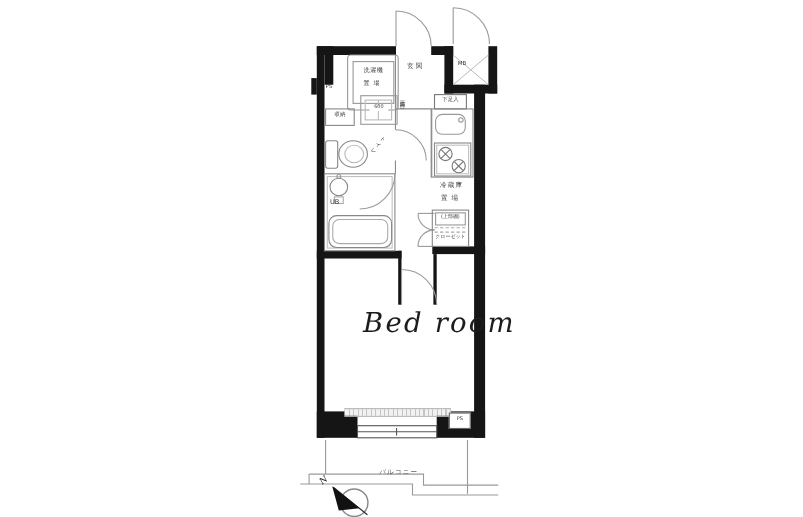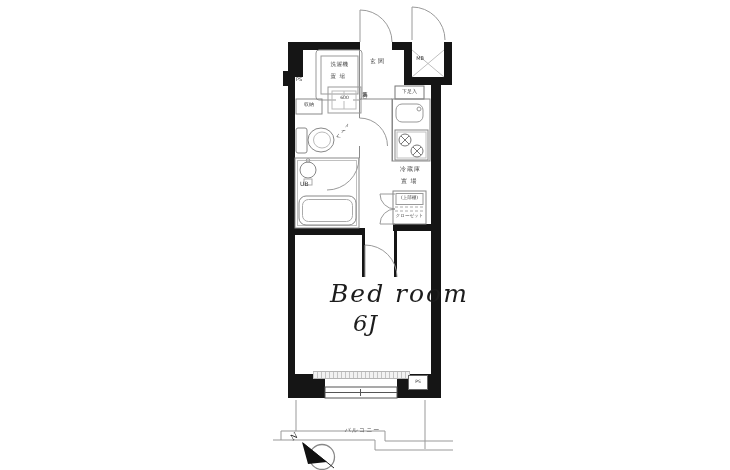--- a/index.html
+++ b/index.html
@@ -178,21 +178,20 @@
 
   <div class="lbl s6" style="left:300px;top:181px;">UB</div>
 
   <div class="lbl s6 c ls1" style="left:392px;top:166px;width:37px;">冷蔵庫</div>
   <div class="lbl s6 c ls3" style="left:392px;top:178px;width:37px;">置場</div>
 
   <div class="lbl s45 c" style="left:395px;top:196px;width:29px;">(上部棚)</div>
   <div class="lbl s45 c" style="left:393px;top:214px;width:33px;">クローゼット</div>
 
   <div class="lbl roomname c" style="left:297px;top:281px;width:136px;margin-left:33px;">Bed room</div>
-  <div class="lbl roomsize c" style="left:297px;top:312px;width:136px;">6J</div>
 
   <div class="lbl s6 c ls1" style="left:340px;top:427px;width:45px;color:#555;">バルコニー</div>
 
   <div class="lbl psbox" style="left:408px;top:375px;width:18px;height:13px;">PS</div>
 
   <div class="lbl north" style="left:291px;top:433px;">N</div>
 
 </div>
 
 </body></html>

